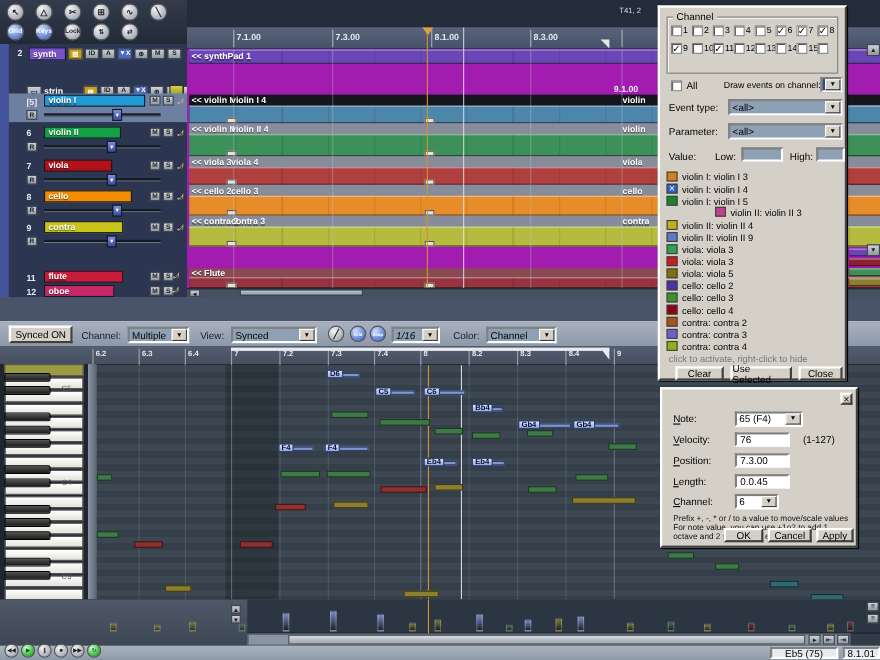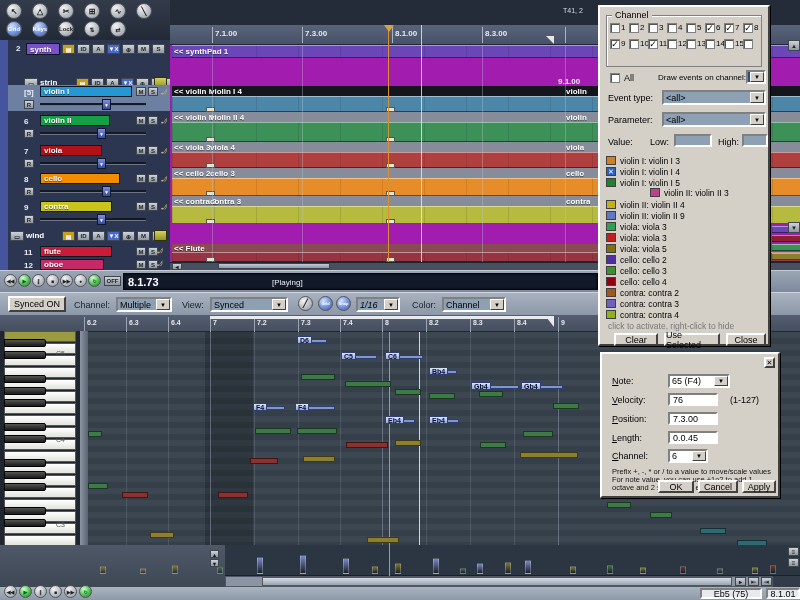--- a/index.html
+++ b/index.html
@@ -134,32 +134,20 @@
       </div>
       <div style="position: absolute; box-sizing: border-box; left: 0px; top: 160px; width: 162px; height: 26px;">
         <div class="t8" style="position: absolute; box-sizing: border-box; left: 16px; top: 3px; color: rgb(232, 236, 242); font-weight: bold;">9</div>
         <div class="trkname" style="position: absolute; box-sizing: border-box; left: 32px; top: 1px; width: 72px; height: 11px; background: rgb(200, 196, 28);">contra</div>
         <div class="sq" style="position: absolute; box-sizing: border-box; left: 128px; top: 2px; width: 10px; height: 9px;">M</div>
         <div class="sq" style="position: absolute; box-sizing: border-box; left: 140px; top: 2px; width: 10px; height: 9px;">S</div>
         <div style="position: absolute; box-sizing: border-box; left: 150px; top: 0px; width: 14px; height: 26px; color: rgb(200, 168, 120); font-size: 13px; transform: rotate(35deg);">♪</div>
         <div class="sq" style="position: absolute; box-sizing: border-box; left: 16px; top: 15px; width: 10px; height: 9px;">R</div>
         <div class="slidergroove" style="position: absolute; box-sizing: border-box; left: 32px; top: 18px; width: 106px;"></div>
         <div class="sliderthumb" style="position: absolute; box-sizing: border-box; left: 89px; top: 14px;">▼</div>
-      </div>
-      <div style="position: absolute; box-sizing: border-box; left: 0px; top: 188px; width: 162px; height: 16px;">
-        <div class="sq" style="position: absolute; box-sizing: border-box; left: 2px; top: 3px; width: 14px; height: 10px;">▭</div>
-        <div class="t8" style="position: absolute; box-sizing: border-box; left: 18px; top: 3px; color: rgb(255, 255, 255); font-weight: bold;">wind</div>
-        <div class="sq" style="position: absolute; box-sizing: border-box; left: 54px; top: 3px; width: 13px; height: 10px; background: rgb(200, 160, 24); color: rgb(255, 255, 255);">▤</div>
-        <div class="sq" style="position: absolute; box-sizing: border-box; left: 69px; top: 3px; width: 13px; height: 10px;">ID</div>
-        <div class="sq" style="position: absolute; box-sizing: border-box; left: 84px; top: 3px; width: 13px; height: 10px;">A</div>
-        <div class="sq" style="position: absolute; box-sizing: border-box; left: 99px; top: 3px; width: 13px; height: 10px; background: rgb(74, 106, 200); color: rgb(255, 255, 255);">▼X</div>
-        <div class="sq" style="position: absolute; box-sizing: border-box; left: 114px; top: 3px; width: 13px; height: 10px;">⊕</div>
-        <div class="sq" style="position: absolute; box-sizing: border-box; left: 129px; top: 3px; width: 13px; height: 10px;">M</div>
-        <div class="sq" style="position: absolute; box-sizing: border-box; left: 144px; top: 3px; width: 13px; height: 10px;">S</div>
-        <div style="position: absolute; box-sizing: border-box; left: 146px; top: 2px; width: 13px; height: 11px; background: linear-gradient(rgb(216, 208, 96), rgb(144, 152, 32)); border: 1px solid rgb(48, 48, 16);"></div>
       </div>
       <div style="position: absolute; box-sizing: border-box; left: 0px; top: 205px; width: 162px; height: 12px;">
         <div class="t8" style="position: absolute; box-sizing: border-box; left: 16px; top: 3px; color: rgb(232, 236, 242); font-weight: bold;">11</div>
         <div class="trkname" style="position: absolute; box-sizing: border-box; left: 32px; top: 1px; width: 72px; height: 11px; background: rgb(200, 28, 56);">flute</div>
         <div class="sq" style="position: absolute; box-sizing: border-box; left: 128px; top: 2px; width: 10px; height: 9px;">M</div>
         <div class="sq" style="position: absolute; box-sizing: border-box; left: 140px; top: 2px; width: 10px; height: 9px;">S</div>
         <div style="position: absolute; box-sizing: border-box; left: 150px; top: 0px; width: 14px; height: 12px; color: rgb(200, 168, 120); font-size: 13px; transform: rotate(35deg);">♪</div>
       </div>
       <div style="position: absolute; box-sizing: border-box; left: 0px; top: 218px; width: 162px; height: 11px;">
         <div class="t8" style="position: absolute; box-sizing: border-box; left: 16px; top: 3px; color: rgb(232, 236, 242); font-weight: bold;">12</div>
@@ -245,34 +233,20 @@
       <div class="clipbody" style="position: absolute; box-sizing: border-box; left: 602px; top: 235px; width: 28px; height: 7px; background-color: rgb(140, 32, 48);"></div>
       <div class="clipbody" style="position: absolute; box-sizing: border-box; left: 602px; top: 244px; width: 28px; height: 7px; background-color: rgb(60, 144, 88);"></div>
       <div class="clipbody" style="position: absolute; box-sizing: border-box; left: 602px; top: 253px; width: 28px; height: 7px; background-color: rgb(140, 128, 48);"></div>
       <div class="sq" style="position: absolute; box-sizing: border-box; left: 618px; top: 40px; width: 12px; height: 11px;">▲</div>
       <div class="sq" style="position: absolute; box-sizing: border-box; left: 618px; top: 222px; width: 12px; height: 11px;">▼</div>
       <div style="position: absolute; box-sizing: border-box; left: 0px; top: 262px; width: 630px; height: 8px; background: rgb(70, 80, 94); border-top: 1px solid rgb(28, 36, 46);"></div>
       <div style="position: absolute; box-sizing: border-box; left: 48px; top: 263px; width: 112px; height: 6px; background: linear-gradient(rgb(194, 202, 212), rgb(138, 150, 164)); border: 1px solid rgb(57, 66, 78);"></div>
       <div class="sq" style="position: absolute; box-sizing: border-box; left: 2px; top: 263px; width: 10px; height: 7px;">◂</div>
     </div>
 
-  <div class="abs" id="transportbar" style="left:0;top:270px;width:800px;height:22px;background:linear-gradient(#9aa5b5,#7e8a9c);border-top:1px solid #c6ccd6;">
-      <div class="rb" style="position: absolute; box-sizing: border-box; left: 4px; top: 3px; width: 13px; height: 13px; font-size: 5px;">◀◀</div>
-      <div class="rb green" style="position: absolute; box-sizing: border-box; left: 18px; top: 3px; width: 13px; height: 13px; font-size: 5px;">▶</div>
-      <div class="rb" style="position: absolute; box-sizing: border-box; left: 32px; top: 3px; width: 13px; height: 13px; font-size: 5px;">∥</div>
-      <div class="rb" style="position: absolute; box-sizing: border-box; left: 46px; top: 3px; width: 13px; height: 13px; font-size: 5px;">■</div>
-      <div class="rb" style="position: absolute; box-sizing: border-box; left: 60px; top: 3px; width: 13px; height: 13px; font-size: 5px;">▶▶</div>
-      <div class="rb" style="position: absolute; box-sizing: border-box; left: 74px; top: 3px; width: 13px; height: 13px; font-size: 5px;">●</div>
-      <div class="rb green" style="position: absolute; box-sizing: border-box; left: 88px; top: 3px; width: 13px; height: 13px; font-size: 5px;">↻</div>
-      <div class="sq" style="position: absolute; box-sizing: border-box; left: 104px; top: 5px; width: 17px; height: 10px;">OFF</div>
-      <div style="position: absolute; box-sizing: border-box; left: 123px; top: 2px; width: 475px; height: 17px; background: rgb(18, 26, 42); border: 1px solid rgb(5, 8, 15); box-shadow: rgb(0, 0, 0) 0px 0px 3px inset;">
-        <div style="position: absolute; box-sizing: border-box; left: 4px; top: 2px; color: rgb(255, 255, 255); font-size: 11px; font-weight: bold;">8.1.73</div>
-        <div class="t8" style="position: absolute; box-sizing: border-box; left: 148px; top: 4px; color: rgb(232, 236, 244);">[Playing]</div>
-      </div>
-    </div>
 
   <div class="abs" id="filterbar" style="left:0;top:292px;width:800px;height:23px;background:linear-gradient(#a8b2c0,#8c97a8);border-top:1px solid #cfd5de;">
       <div class="btn95" style="position: absolute; box-sizing: border-box; left: 8px; top: 3px; width: 58px; height: 16px; font-size: 9px;">Synced ON</div>
       <div class="t9" style="position: absolute; box-sizing: border-box; left: 74px; top: 7px; color: rgb(26, 32, 40);">Channel:</div>
       <div class="ddl" style="position: absolute; box-sizing: border-box; left: 116px; top: 4px; width: 56px; height: 15px; background: rgb(142, 160, 180);">Multiple<div class="ddlbtn" style="position: absolute; box-sizing: border-box;">▼</div></div>
       <div class="t9" style="position: absolute; box-sizing: border-box; left: 182px; top: 7px; color: rgb(26, 32, 40);">View:</div>
       <div class="ddl" style="position: absolute; box-sizing: border-box; left: 210px; top: 4px; width: 78px; height: 15px; background: rgb(142, 160, 180);">Synced<div class="ddlbtn" style="position: absolute; box-sizing: border-box;">▼</div></div>
       <div class="rb" style="position: absolute; box-sizing: border-box; left: 298px; top: 3px; width: 15px; height: 15px; font-size: 8px;">╱</div>
       <div class="rb blue" style="position: absolute; box-sizing: border-box; left: 318px; top: 3px; width: 15px; height: 15px; font-size: 4px;">Grid</div>
       <div class="rb blue" style="position: absolute; box-sizing: border-box; left: 336px; top: 3px; width: 15px; height: 15px; font-size: 4px;">Snap</div>

